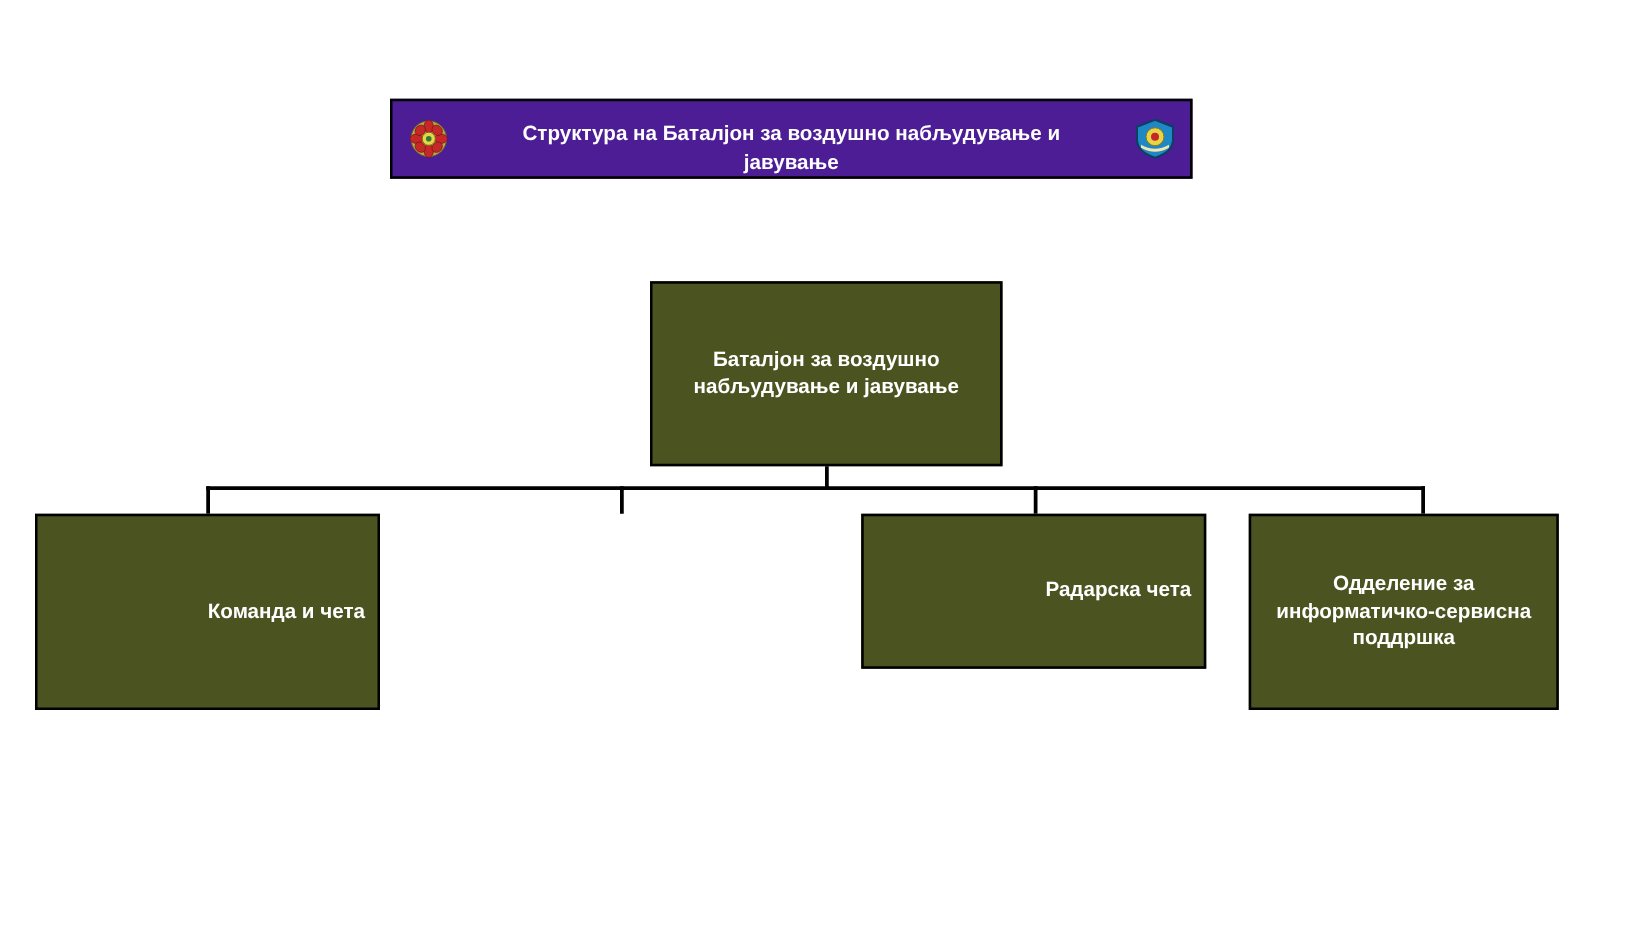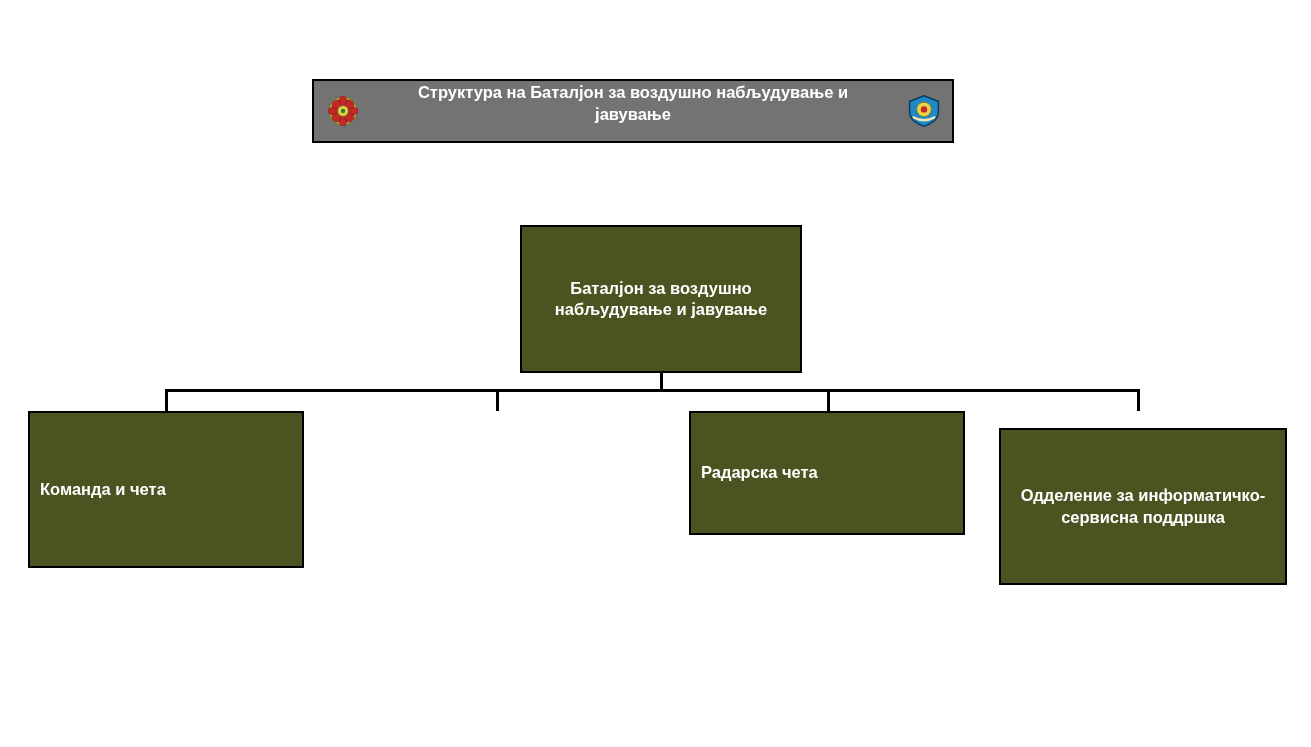--- a/index.html
+++ b/index.html
@@ -22,25 +22,25 @@
     height: 747px;
   }
 
   
   .title-banner {
     position: absolute;
     left: 312px;
     top: 79px;
     width: 642px;
     height: 64px;
-    background: #737373;
+    background: #4c1d95;
     border: 2px solid #000000;
     box-sizing: border-box;
     display: flex;
-    align-items: flex-start;
+    align-items: flex-end;
     justify-content: center;
   }
   .title-text {
     color: #ffffff;
     font-size: 16.5px;
     font-weight: bold;
     line-height: 1.35;
     text-align: center;
     width: 520px;
     padding: 0 6px;
@@ -64,21 +64,21 @@
   }
 
   
   .node {
     position: absolute;
     background: #4b5320;
     border: 2px solid #000000;
     box-sizing: border-box;
     display: flex;
     align-items: center;
-    justify-content: flex-start;
+    justify-content: flex-end;
     color: #ffffff;
     font-weight: bold;
     text-align: center;
   }
   .node .label {
     padding: 0 10px;
     line-height: 1.3;
     font-size: 16.5px;
   }
 
@@ -102,23 +102,22 @@
   }
   #node-child-2 {
     left: 689px;
     top: 411px;
     width: 276px;
     height: 124px;
   }
   #node-child-3 {
     left: 999px;
     top: 411px;
-    width: 288px;
+    width: 248px;
     height: 157px;
-    margin-top: 17px;
   }
 
   
   .conn {
     position: absolute;
     background: #000000;
   }
   
   #conn-root-stub {
     left: 660px;

